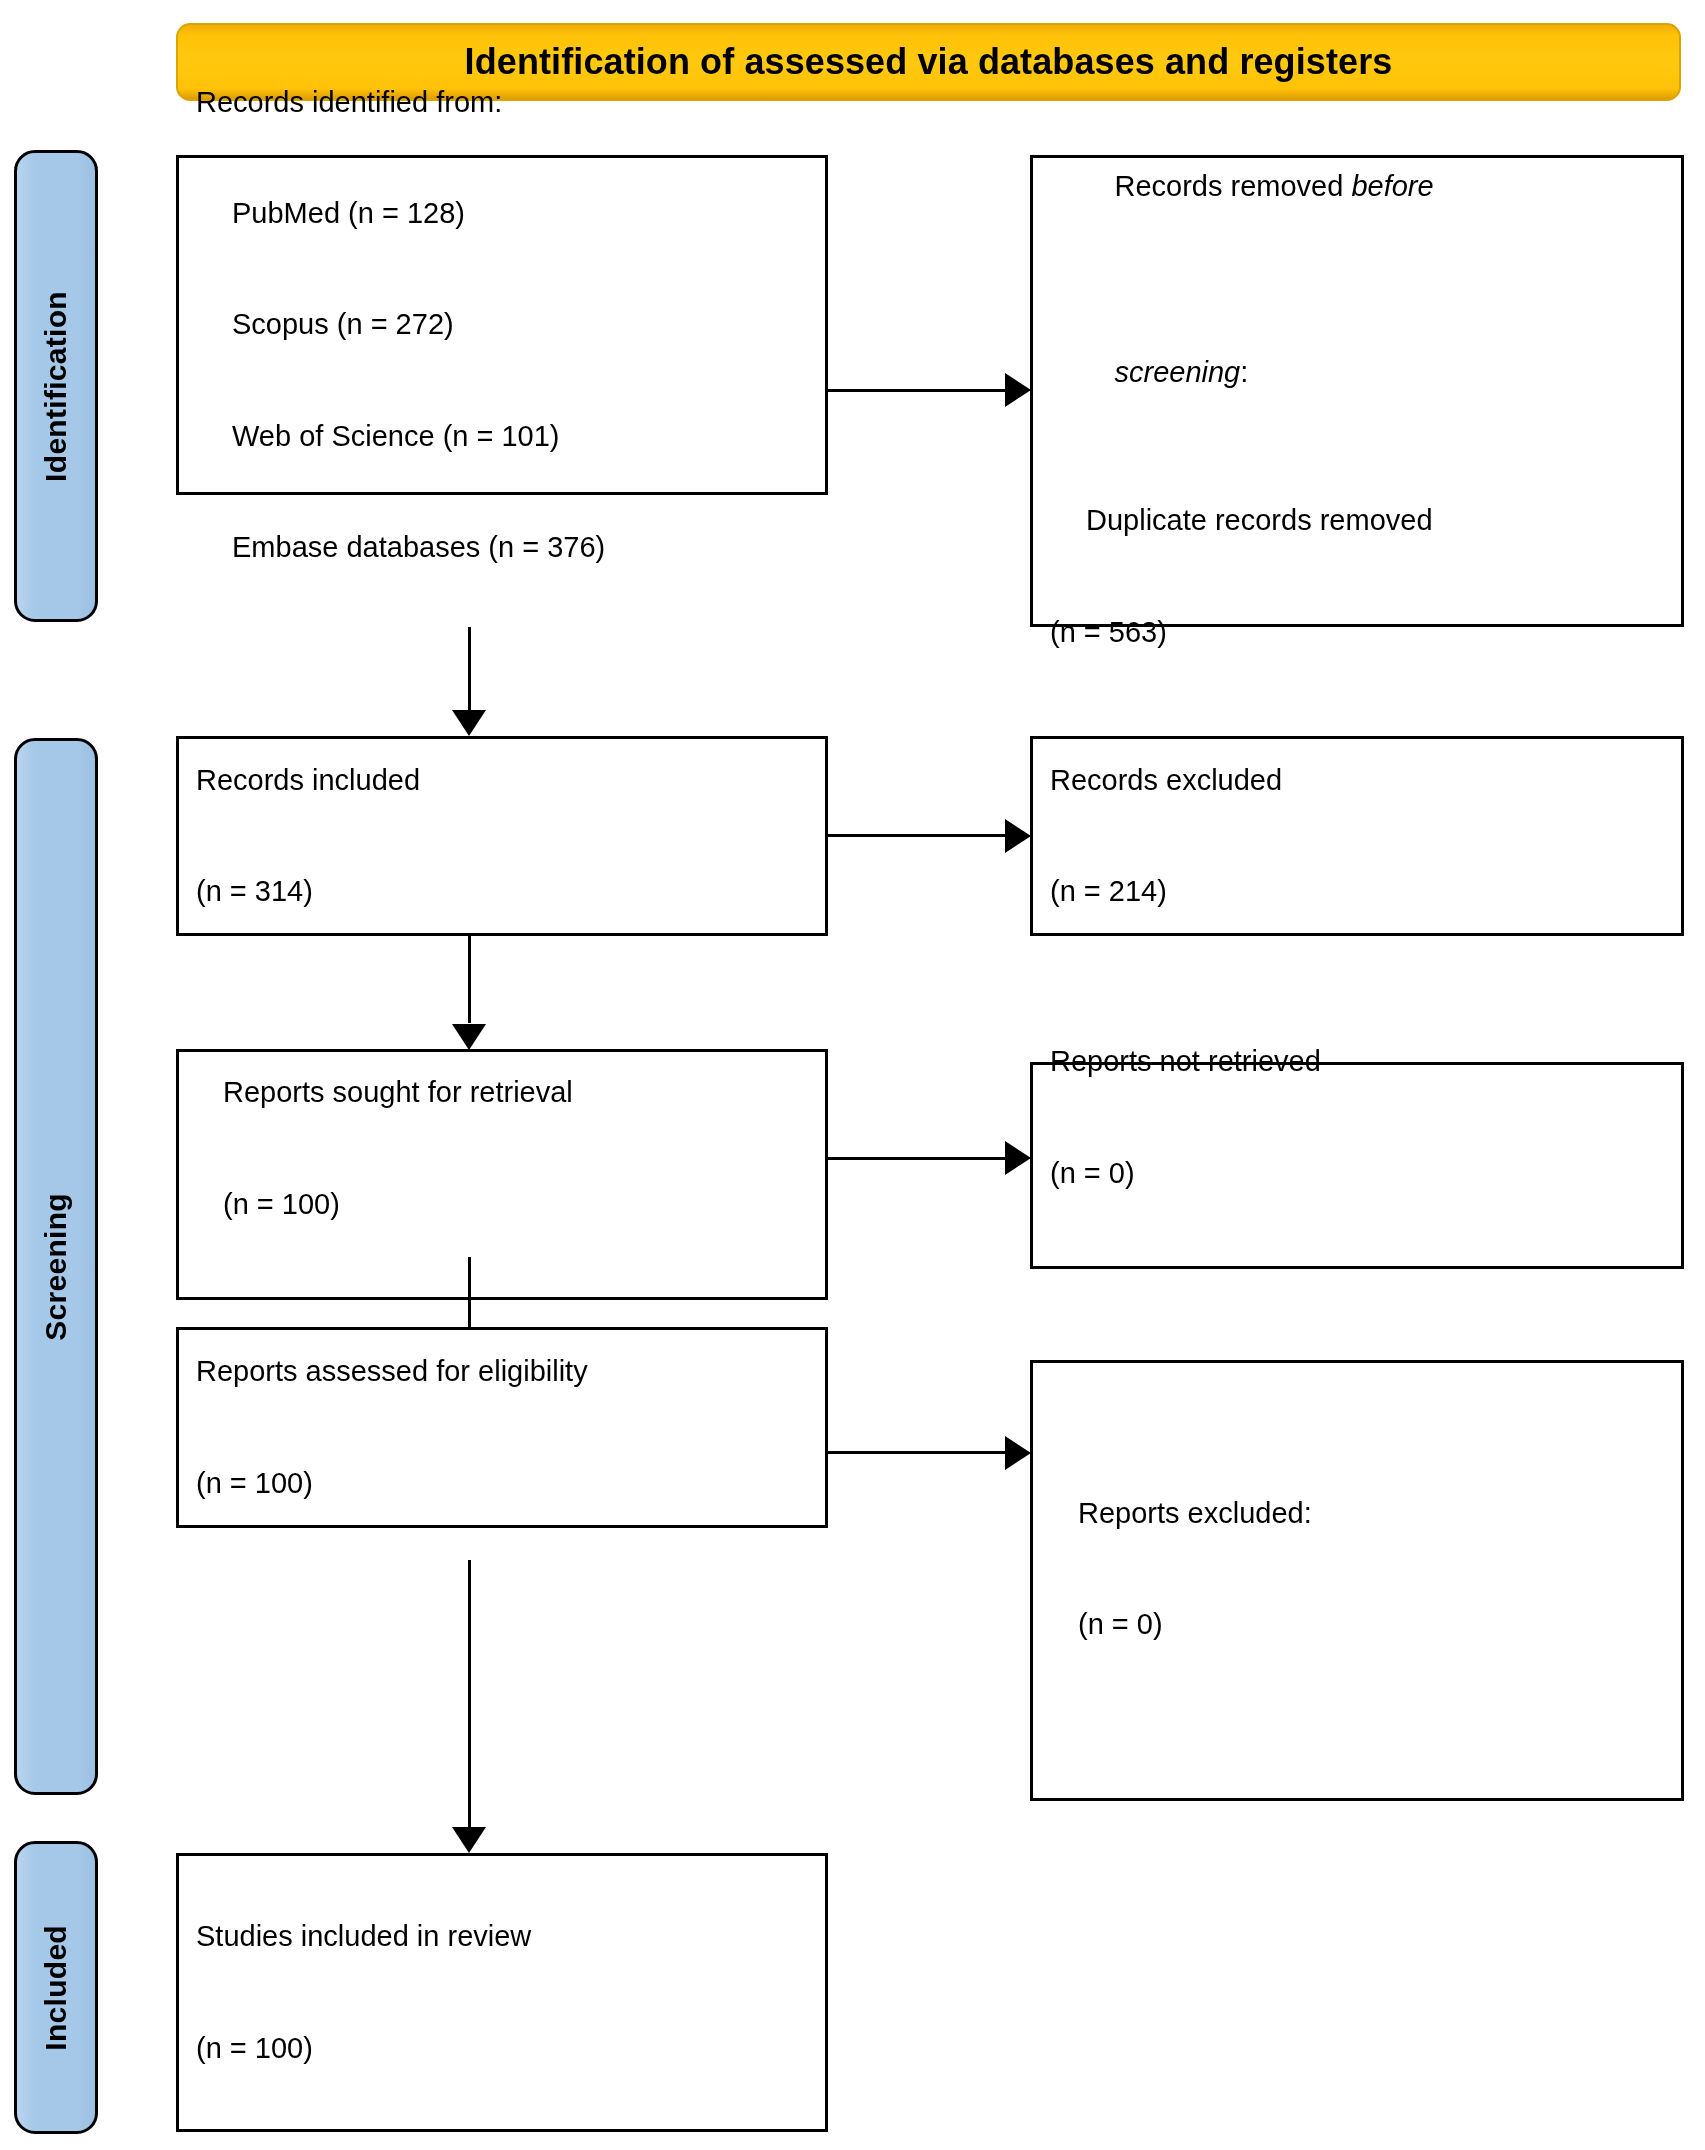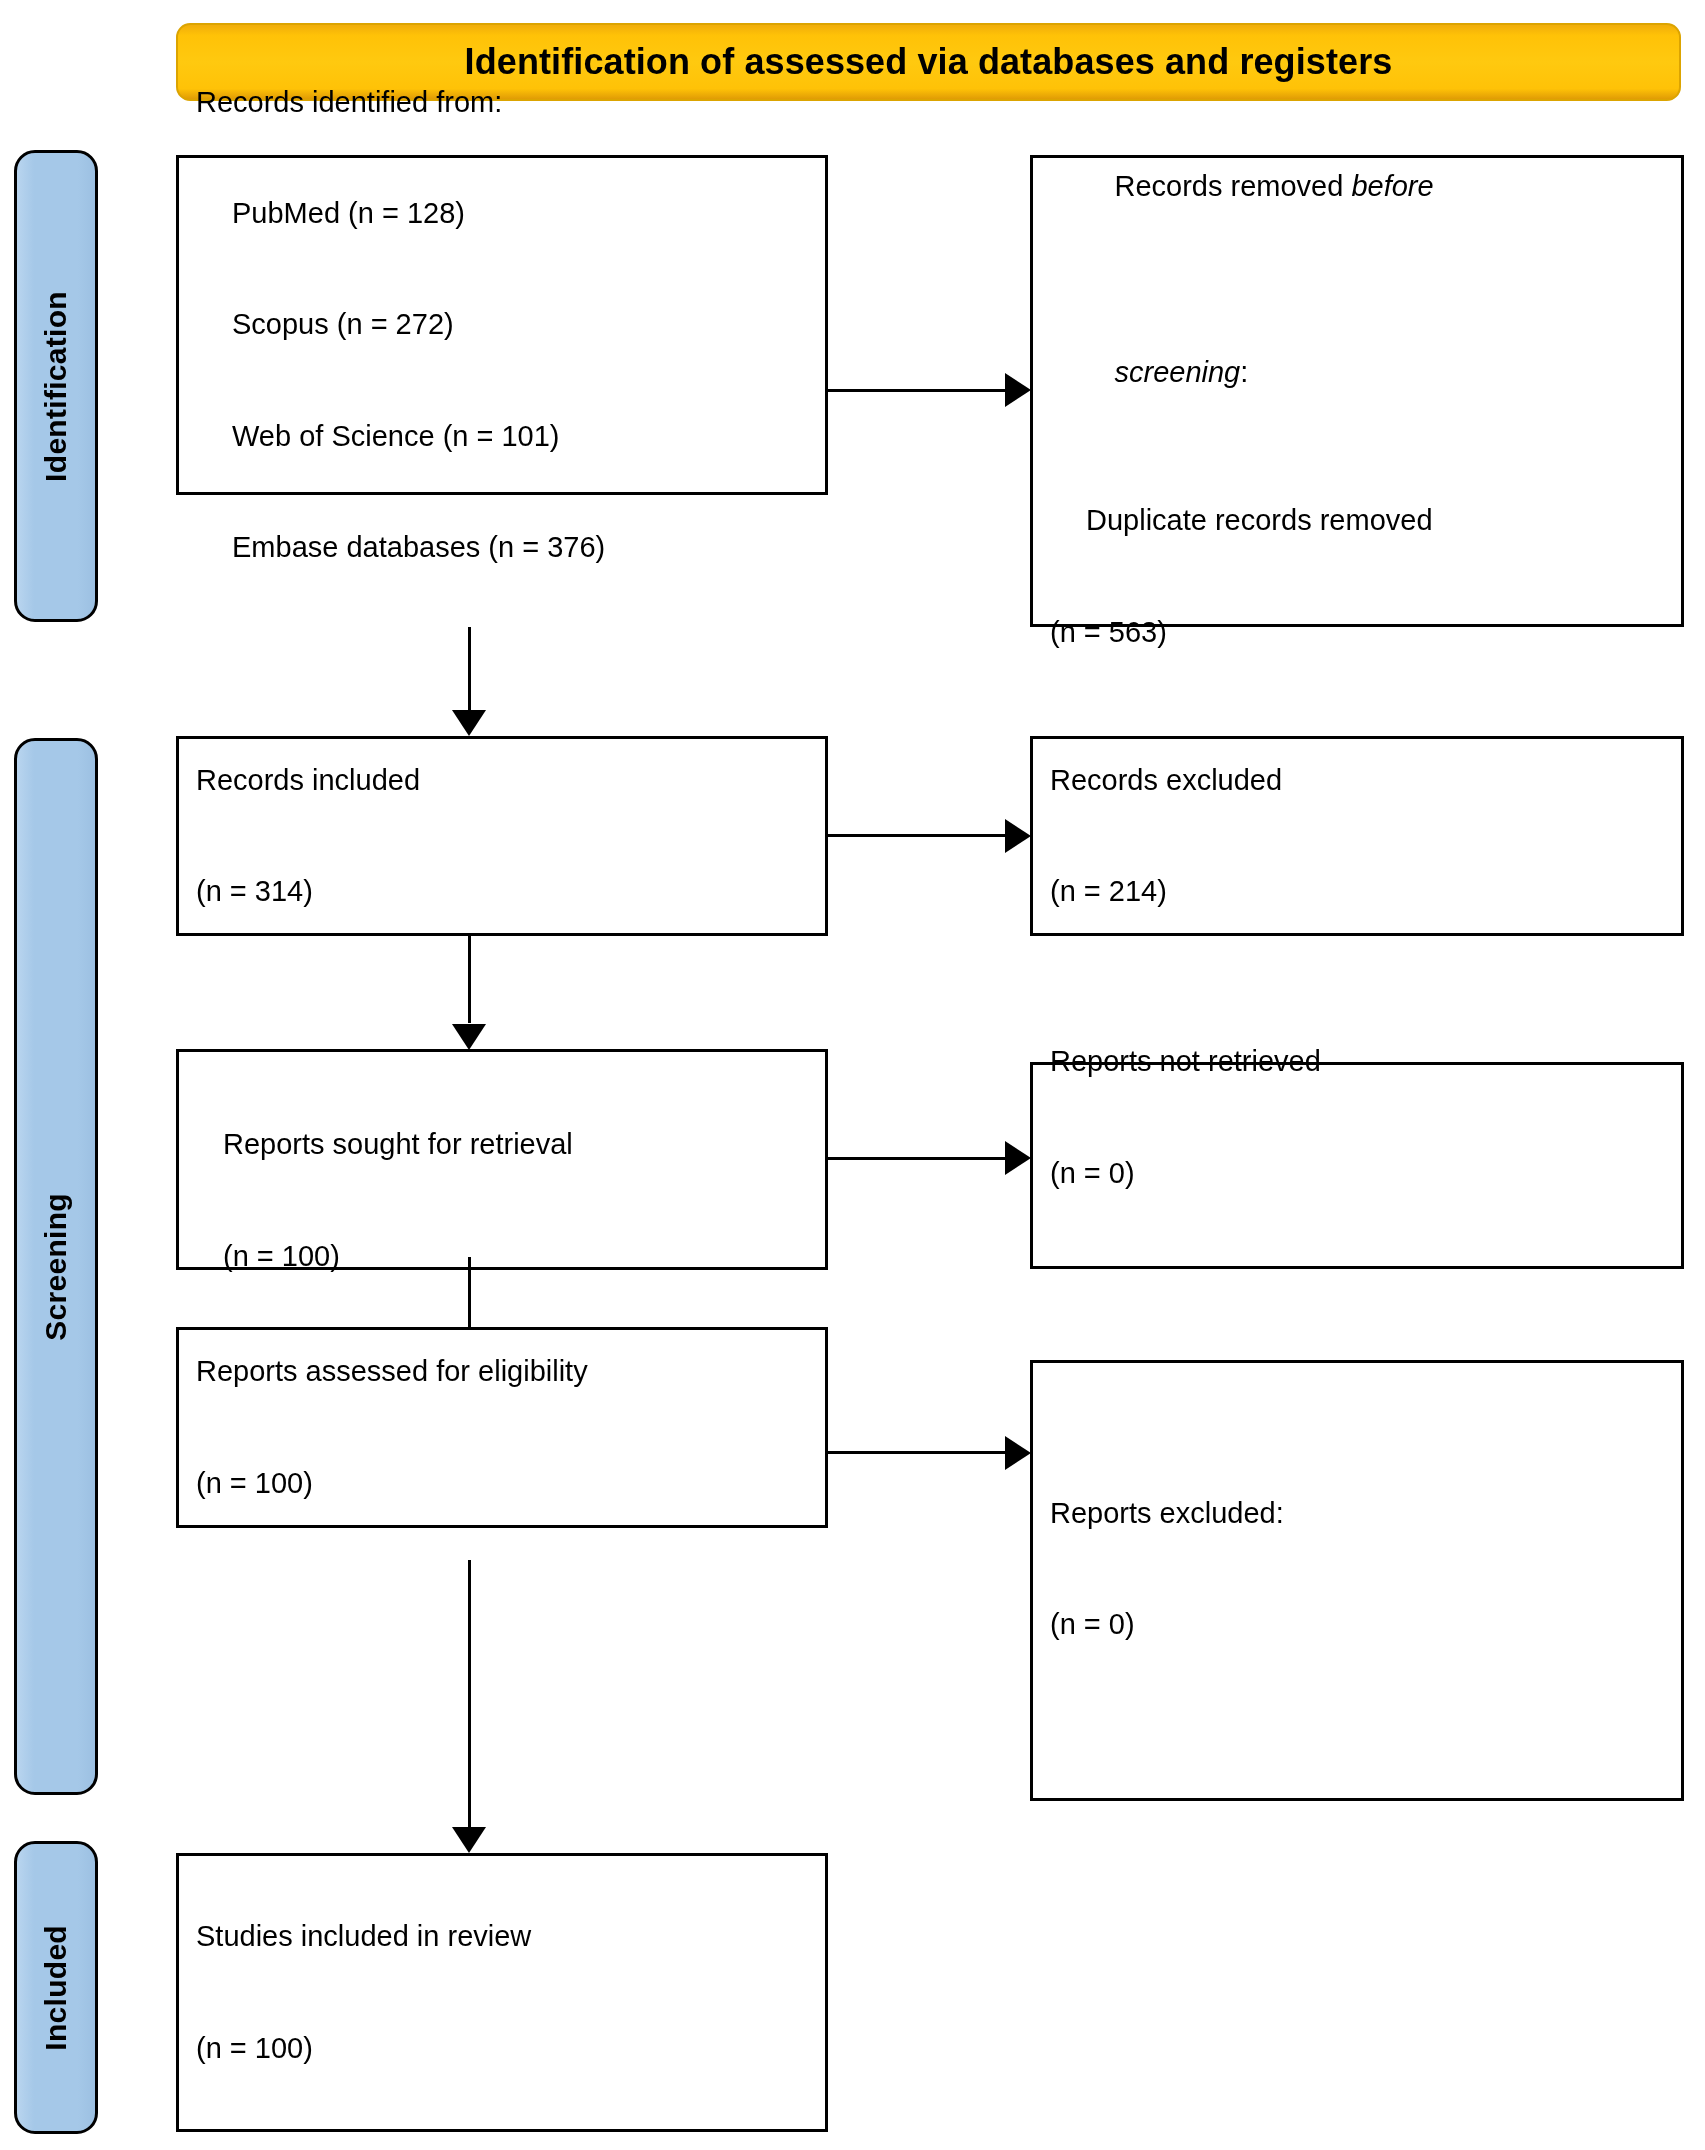--- a/index.html
+++ b/index.html
@@ -87,28 +87,28 @@
     color: #000000;
     white-space: pre-wrap;
   }
   .box-text .it { font-style: italic; }
 
   
   #box-identified        { left: 176px;  top: 155px;  width: 652px; height: 340px; justify-content: center; }
   #box-removed           { left: 1030px; top: 155px;  width: 654px; height: 472px; justify-content: center; }
   #box-screened          { left: 176px;  top: 736px; width: 652px; height: 200px; justify-content: center; }
   #box-excluded-records  { left: 1030px; top: 736px; width: 654px; height: 200px; justify-content: center; }
-  #box-sought            { left: 176px;  top: 1049px; width: 652px; height: 221px; justify-content: flex-start; padding-left: 44px; }
+  #box-sought            { left: 176px;  top: 1049px; width: 652px; height: 251px; justify-content: flex-end; padding-left: 44px; }
   #box-not-retrieved     { left: 1030px; top: 1062px; width: 654px; height: 207px; justify-content: flex-end; }
   #box-assessed          { left: 176px;  top: 1327px; width: 652px; height: 201px; justify-content: center; }
   #box-reports-excluded  { left: 1030px; top: 1360px; width: 654px; height: 441px; justify-content: center; }
   #box-included          { left: 176px;  top: 1853px; width: 652px; height: 279px; justify-content: center; }
 
   
-  #box-reports-excluded .box-text { position: relative; top: -11.7px; }
+  #box-reports-excluded .box-text { position: relative; top: -11.7px; margin-left: 28px; }
 
   
   .conn { position: absolute; background: #000000; }
   .vline { width: 3.2px; }
   .hline { height: 3.2px; }
 
   .arrow-down {
     position: absolute;
     width: 0; height: 0;
     border-left: 17px solid transparent;

